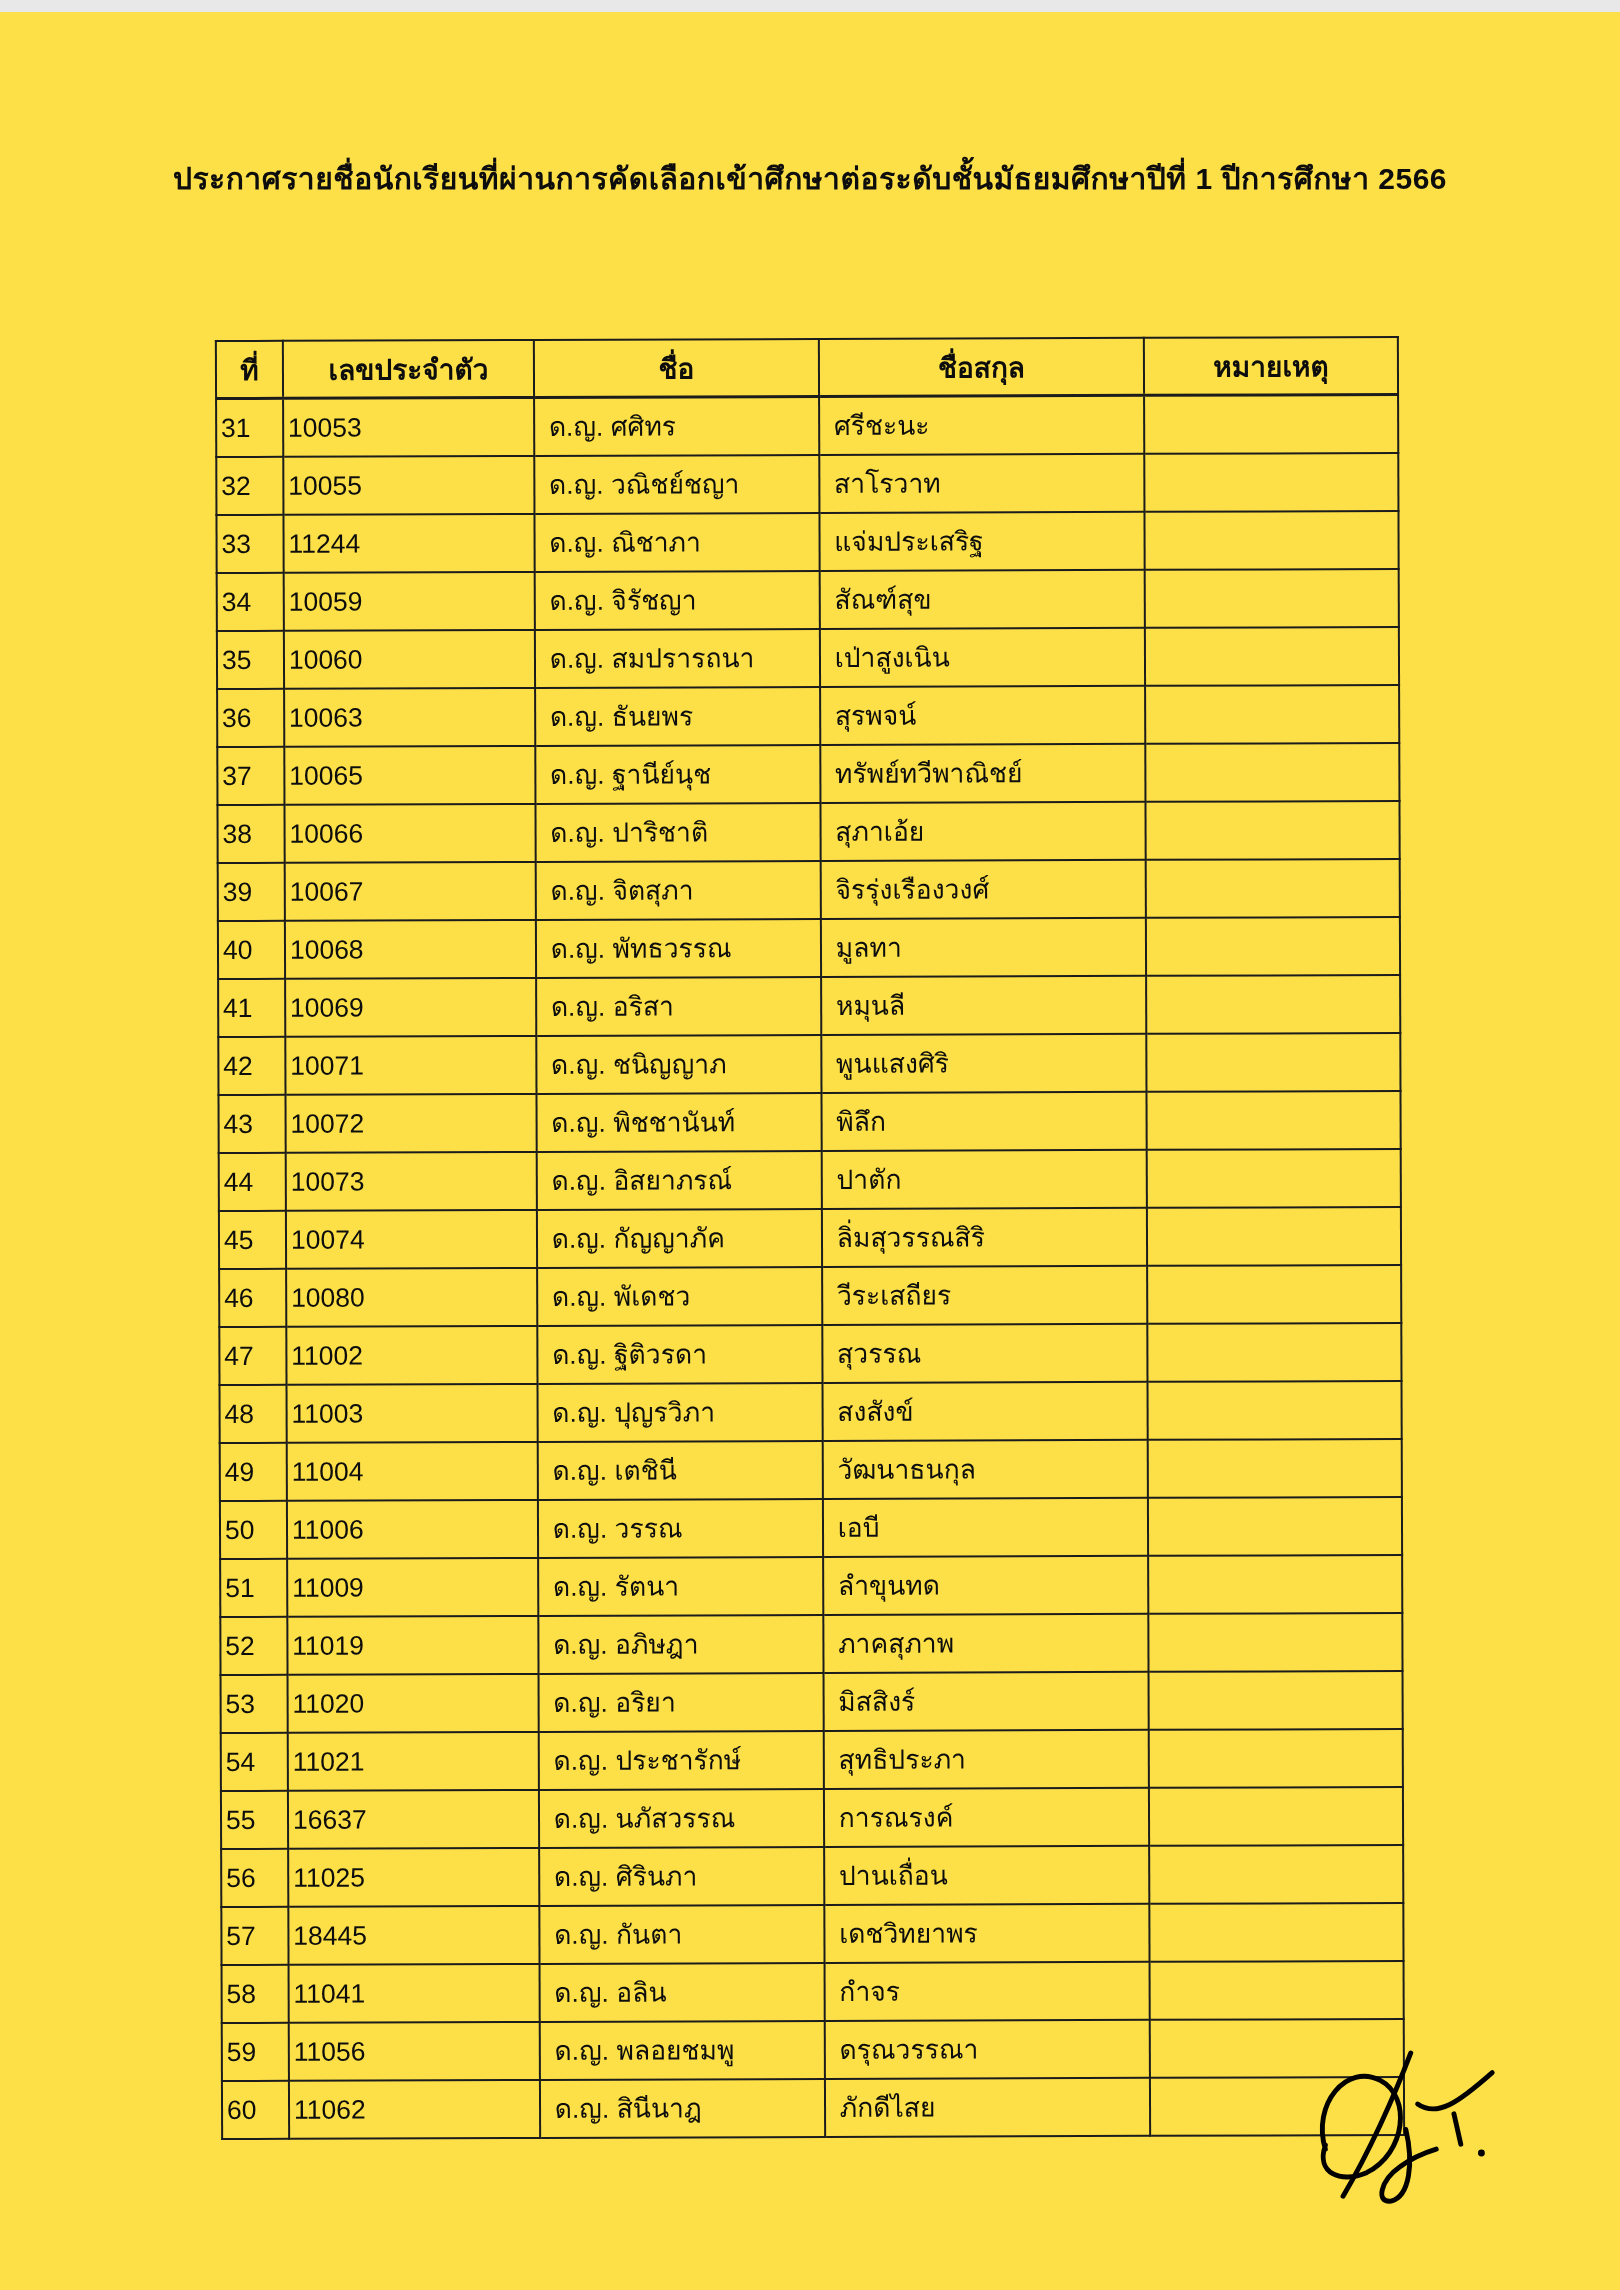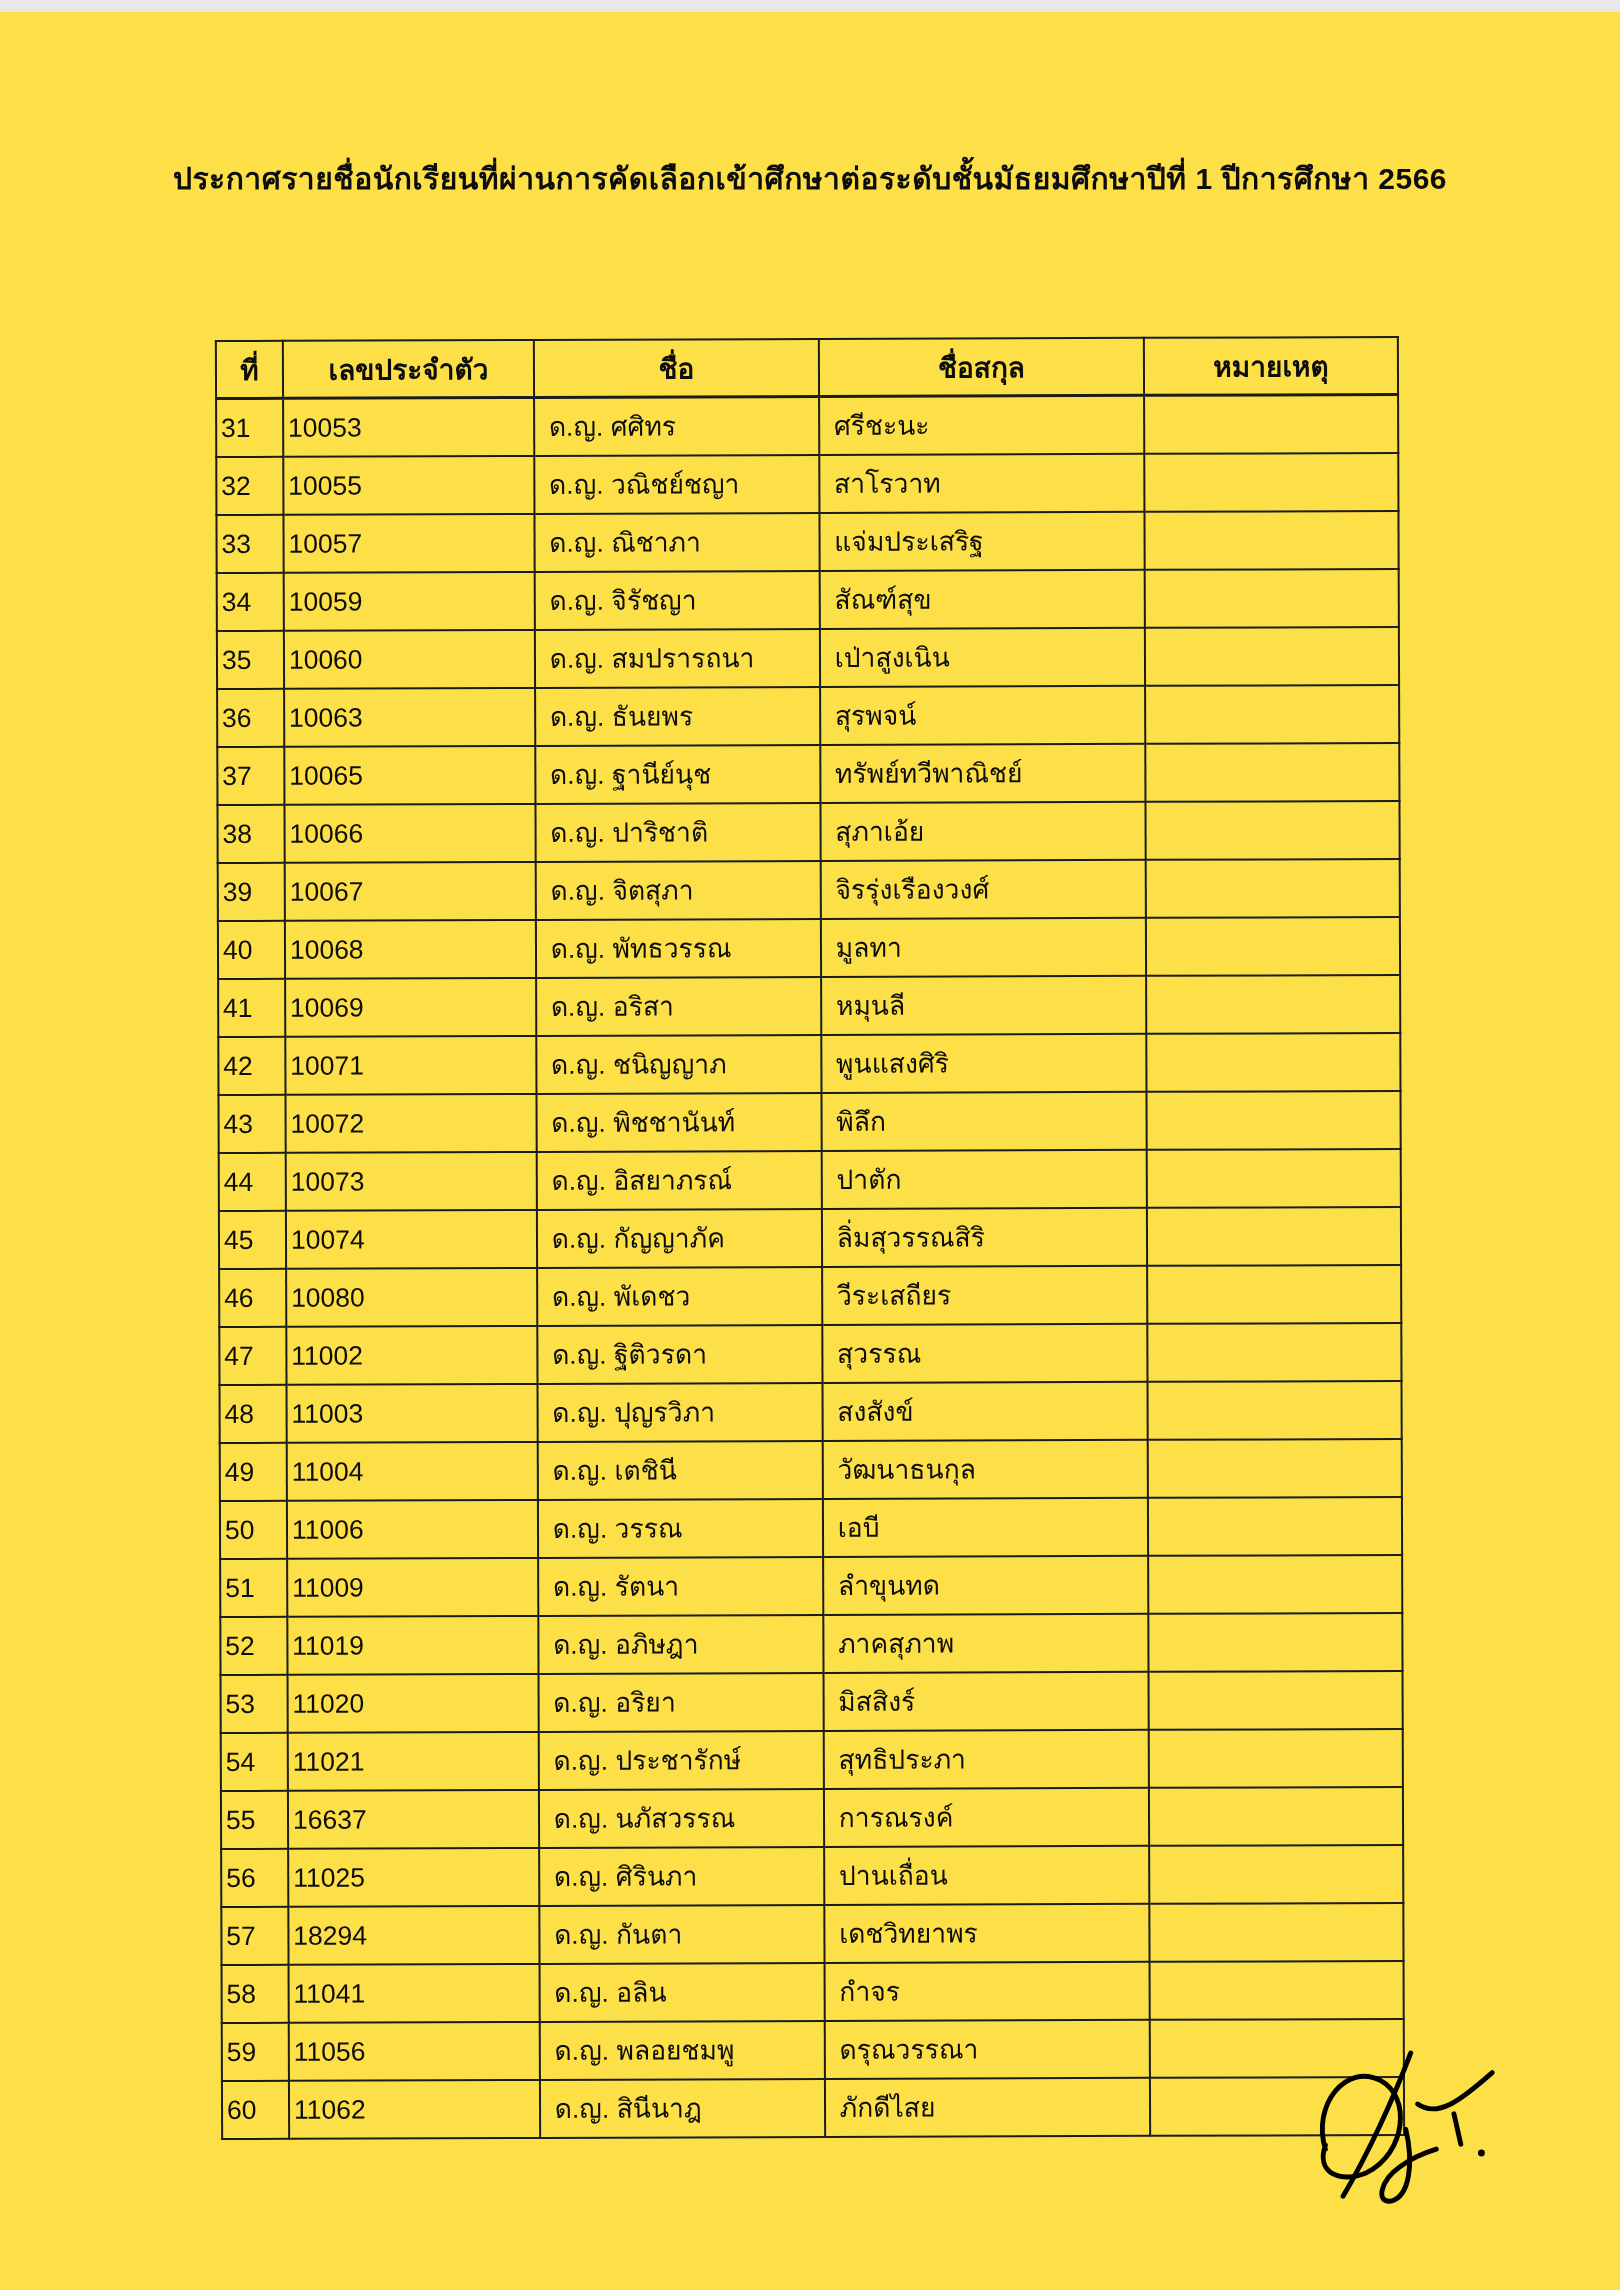--- a/index.html
+++ b/index.html
@@ -100,21 +100,21 @@
         </tr>
         <tr>
           <td class="c-no">32</td>
           <td class="c-id">10055</td>
           <td class="c-name">ด.ญ. วณิชย์ชญา</td>
           <td class="c-sur">สาโรวาท</td>
           <td class="c-rem"></td>
         </tr>
         <tr>
           <td class="c-no">33</td>
-          <td class="c-id">10057</td>
+          <td class="c-id">11244</td>
           <td class="c-name">ด.ญ. ณิชาภา</td>
           <td class="c-sur">แจ่มประเสริฐ</td>
           <td class="c-rem"></td>
         </tr>
         <tr>
           <td class="c-no">34</td>
           <td class="c-id">10059</td>
           <td class="c-name">ด.ญ. จิรัชญา</td>
           <td class="c-sur">สัณฑ์สุข</td>
           <td class="c-rem"></td>
@@ -268,21 +268,21 @@
         </tr>
         <tr>
           <td class="c-no">56</td>
           <td class="c-id">11025</td>
           <td class="c-name">ด.ญ. ศิรินภา</td>
           <td class="c-sur">ปานเถื่อน</td>
           <td class="c-rem"></td>
         </tr>
         <tr>
           <td class="c-no">57</td>
-          <td class="c-id">18294</td>
+          <td class="c-id">18445</td>
           <td class="c-name">ด.ญ. กันตา</td>
           <td class="c-sur">เดชวิทยาพร</td>
           <td class="c-rem"></td>
         </tr>
         <tr>
           <td class="c-no">58</td>
           <td class="c-id">11041</td>
           <td class="c-name">ด.ญ. อลิน</td>
           <td class="c-sur">กำจร</td>
           <td class="c-rem"></td>

